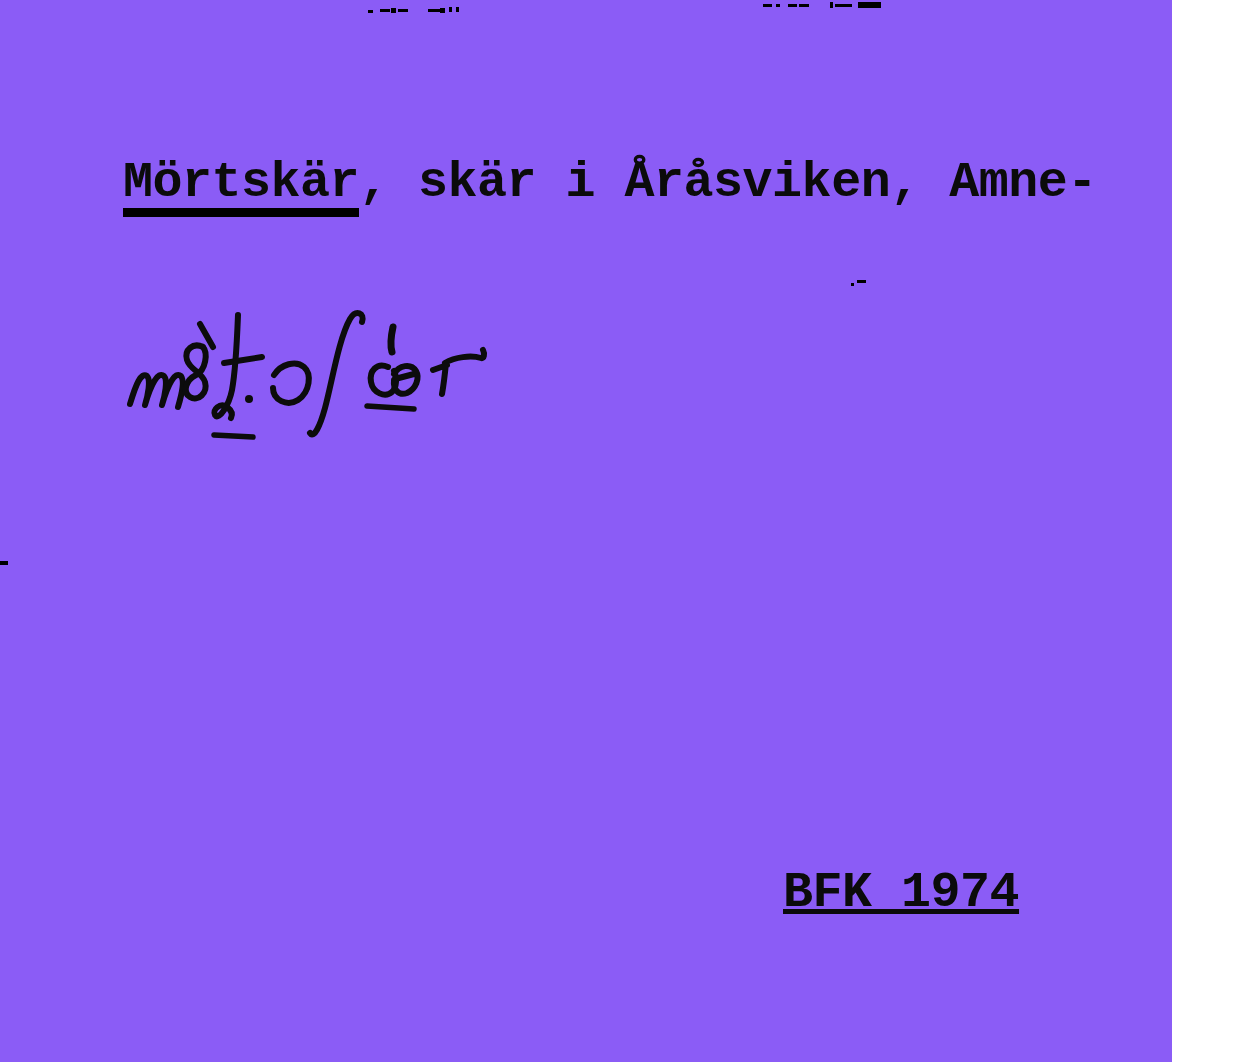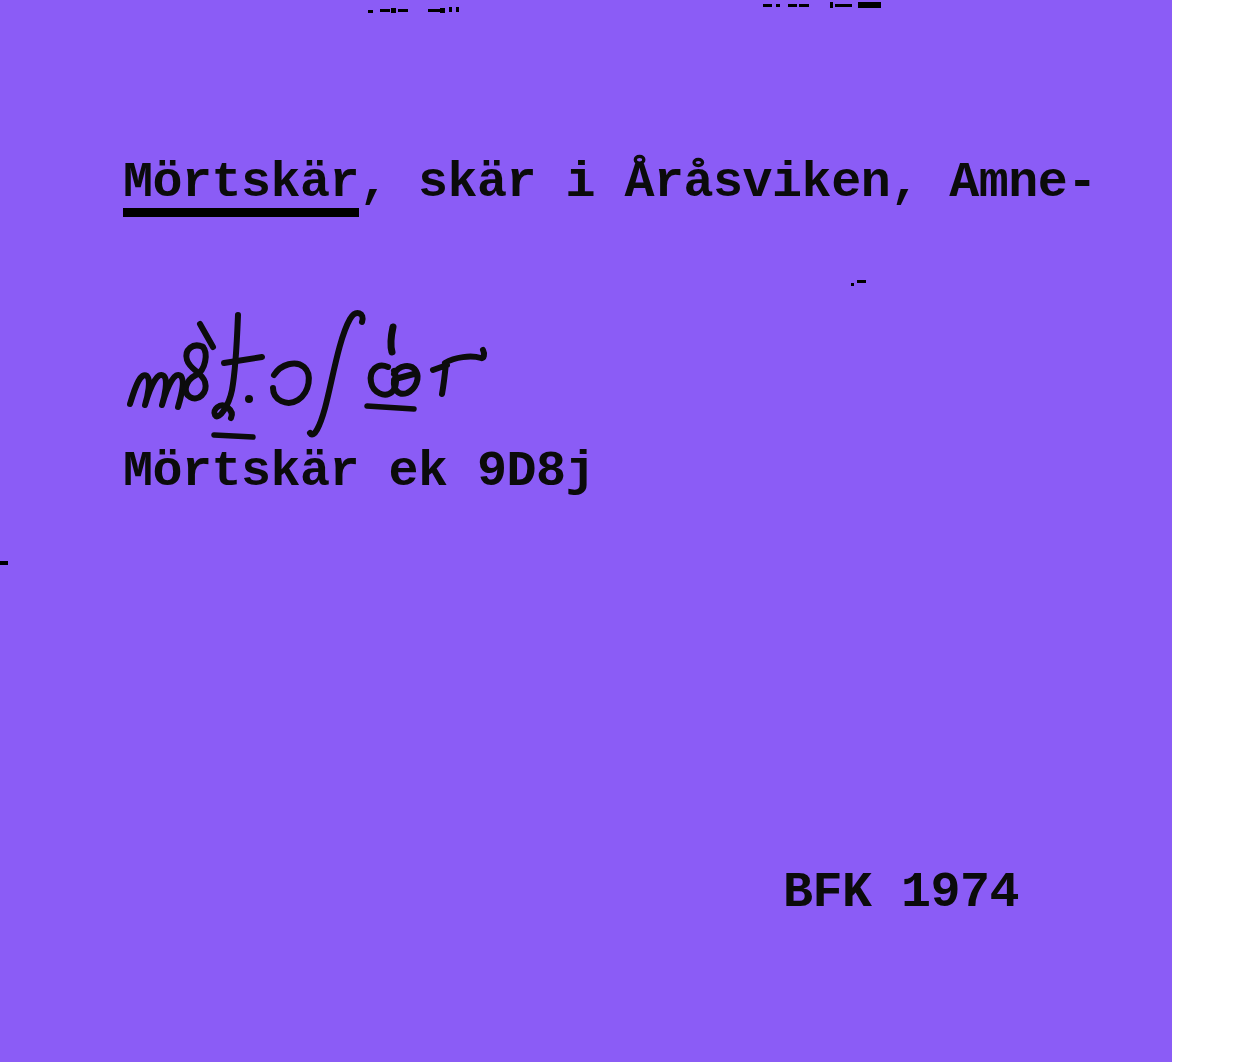--- a/index.html
+++ b/index.html
@@ -23,21 +23,21 @@
     -webkit-font-smoothing:none;
   }
   .headword{
     display:inline-block;
     border-bottom:9px solid #000;
     padding-bottom:0px;
   }
   #line1{left:123px;top:158px;}
   #line2{left:233px;top:222px;}
   #reference{left:123px;top:447px;}
-  #signature{left:783px;top:868px;}
+  #signature{left:783px;top:868px;text-decoration:underline;}
   #phonetic{
     position:absolute;left:110px;top:300px;width:400px;height:150px;
   }
   .sr{
     position:absolute;width:1px;height:1px;overflow:hidden;
     clip:rect(0 0 0 0);white-space:nowrap;
   }
   .mark{position:absolute;background:#000;}
   .edge-line{
     position:absolute;left:1222px;top:-6px;width:8px;height:1080px;
@@ -76,21 +76,20 @@
       <path d="M278,67 C267,62 259,71 261,82 C263,93 275,98 282,92 C287,87 287,77 284,71"></path>
       <path d="M284,74 C289,65 301,63 306,71 C310,78 306,89 297,93 C289,96 283,90 284,80 M285,79 L304,74"></path>
       <path d="M283,27 C281,36 280,45 282,52" stroke-width="7"></path>
       <path d="M257,106 L304,109" stroke-width="5.5"></path>
 
       <path d="M323,70 L337,65 M336,63 C335,73 334,83 332,94 M335,63 C345,57 361,55 371,58 C374,59 375,54 373,50"></path>
     </g>
   </svg>
   <span class="sr">mȣ̀ṯ. ə ʃœ̀r</span>
 
-  <div class="tline" id="reference">Mörtskär ek 9D8j</div>
 
   <div class="tline" id="signature">BFK 1974</div>
 
   <div>
 
     <div class="mark" style="left:368px;top:10px;width:5px;height:3px;"></div>
     <div class="mark" style="left:380px;top:9px;width:10px;height:3px;"></div>
     <div class="mark" style="left:391px;top:8px;width:5px;height:5px;"></div>
     <div class="mark" style="left:398px;top:9px;width:10px;height:3px;"></div>
     <div class="mark" style="left:428px;top:9px;width:12px;height:3px;"></div>

